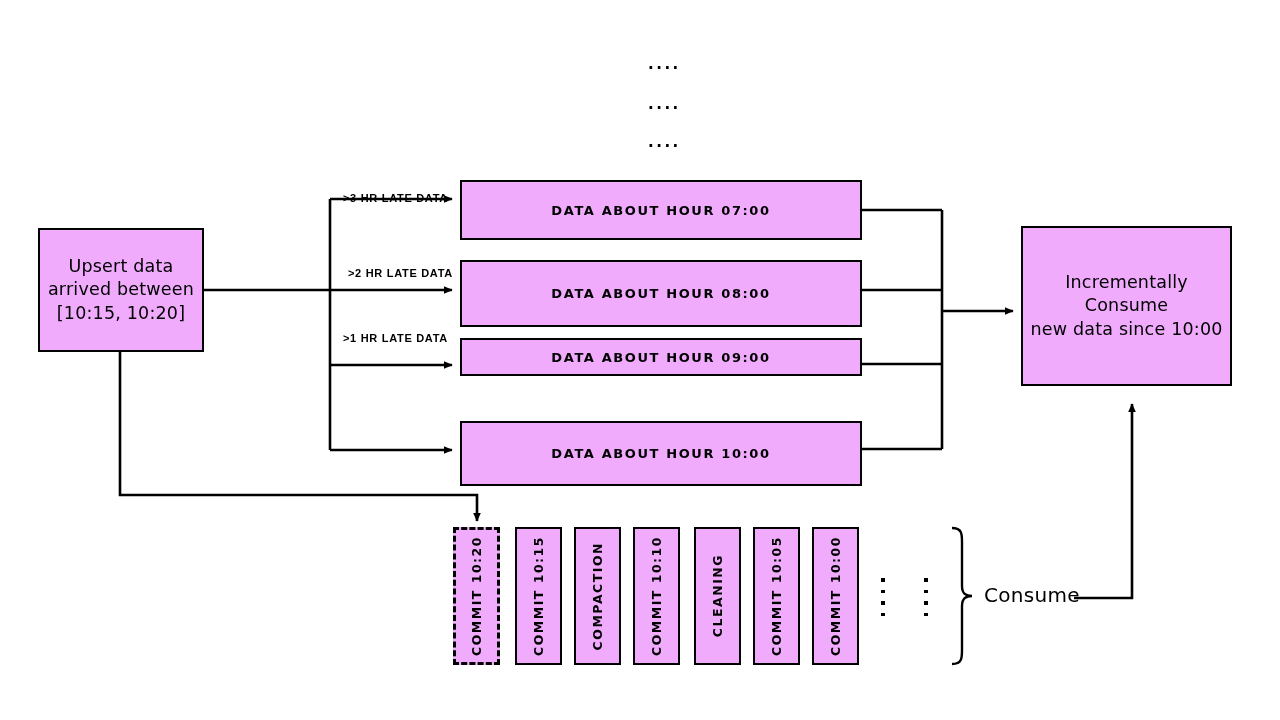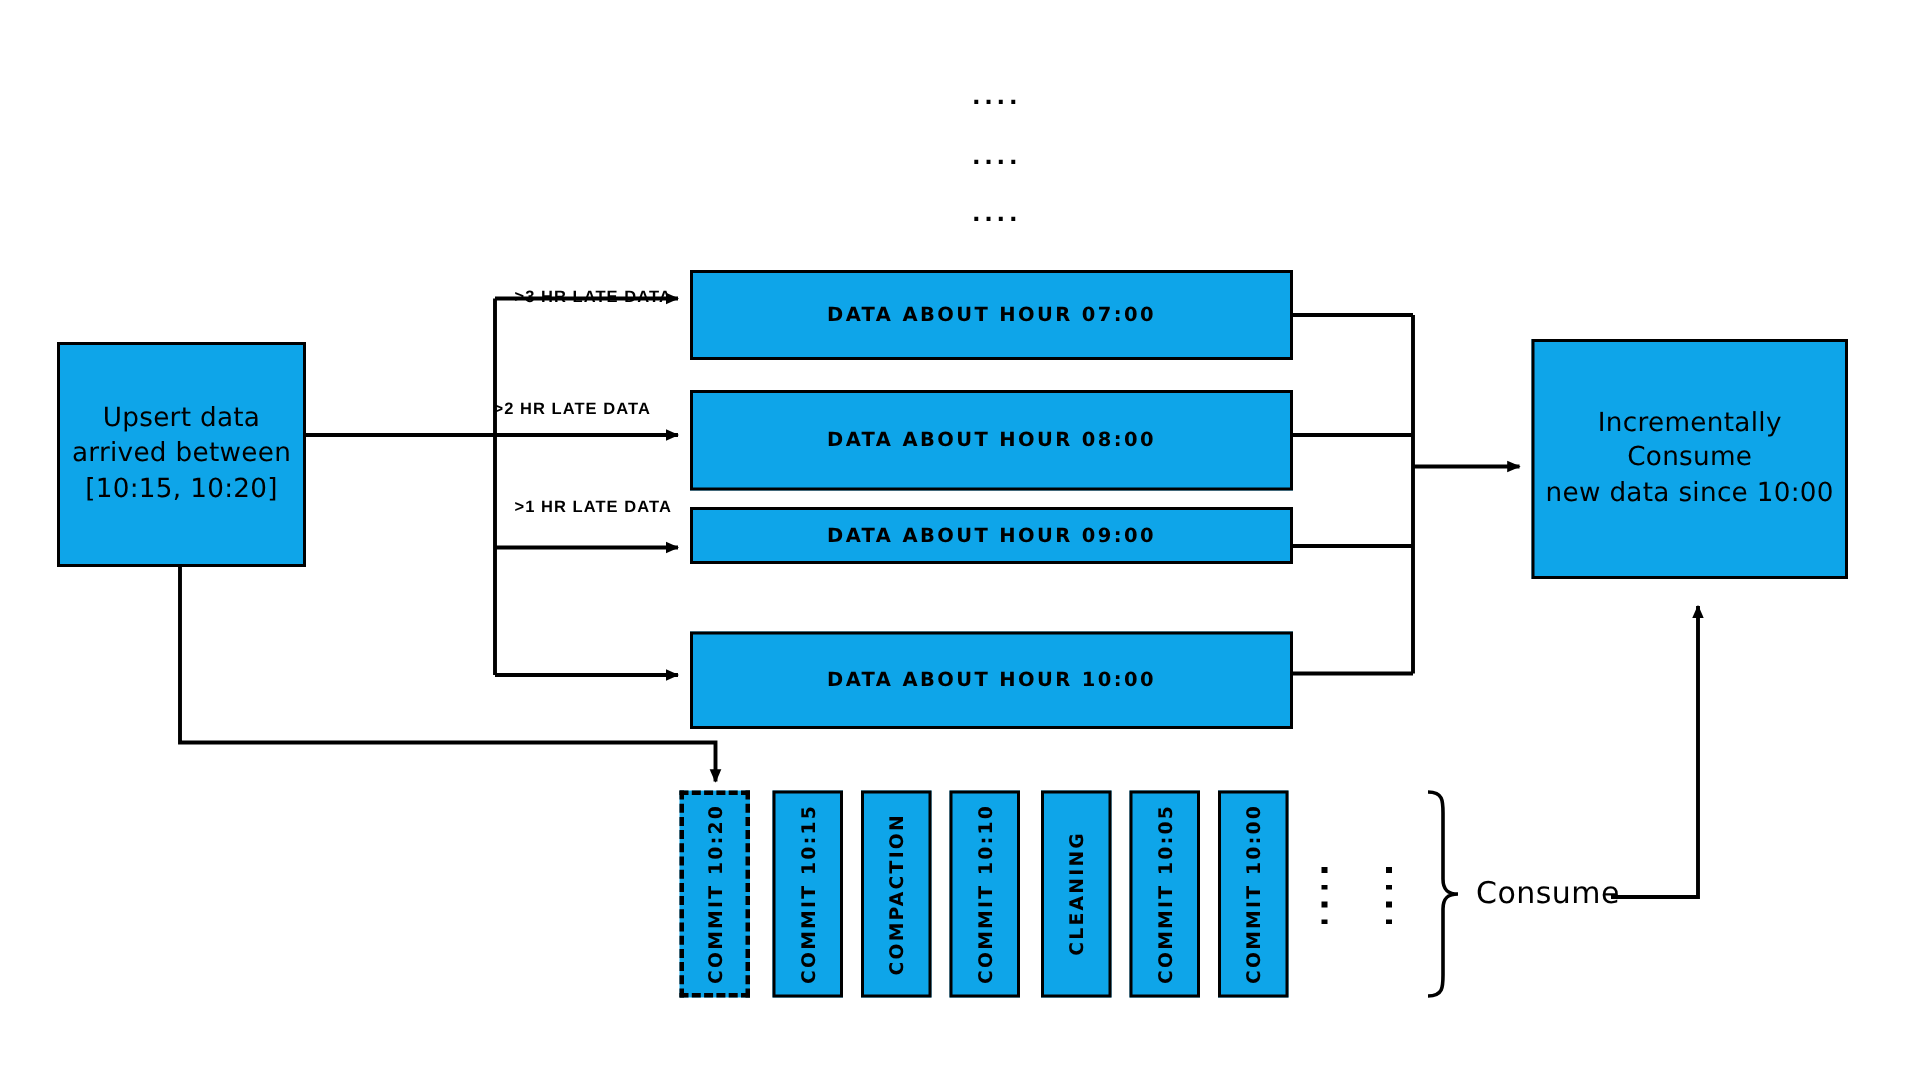--- a/index.html
+++ b/index.html
@@ -19,42 +19,42 @@
     position: absolute;
     left: 0; top: 0;
     width: 1280px; height: 720px;
     pointer-events: none;
   }
 
   
   .node {
     position: absolute;
     box-sizing: border-box;
-    background: #0ea5e9;
+    background: #f0abfc;
     border: 2.5px solid #000000;
     display: flex;
     align-items: center;
     justify-content: center;
     text-align: center;
     color: #000000;
   }
 
   
   .hand-text {
     font-family: "DejaVu Sans", sans-serif;
     font-weight: 400;
     font-size: 17.5px;
     line-height: 1.32;
     letter-spacing: 0.2px;
     white-space: pre-line;
   }
 
   #upsert-box {
     left: 38px; top: 228px;
-    width: 166px; height: 150px;
+    width: 166px; height: 124px;
   }
   #consume-box {
     left: 1021px; top: 226px;
     width: 211px; height: 160px; text-align: center;
   }
 
   
   .hour-box {
     left: 460px;
     width: 402px;
@@ -185,21 +185,21 @@
 arrived between
 [10:15, 10:20]</span>
   </div>
 
   <div class="node" id="consume-box">
     <span class="hand-text">Incrementally Consume
 new data since 10:00</span>
   </div>
 
   <div class="edge-label" style="left:343px; top:192px;">&gt;3 HR LATE DATA</div>
-  <div class="edge-label" style="left:329px; top:267px;">&gt;2 HR LATE DATA</div>
+  <div class="edge-label" style="left:348px; top:267px;">&gt;2 HR LATE DATA</div>
   <div class="edge-label" style="left:343px; top:332px;">&gt;1 HR LATE DATA</div>
 
   <div class="node hour-box" style="top:180px; height:60px;">
     <span class="hour-label">DATA ABOUT HOUR 07:00</span>
   </div>
   <div class="node hour-box" style="top:260px; height:67px;">
     <span class="hour-label">DATA ABOUT HOUR 08:00</span>
   </div>
   <div class="node hour-box" style="top:338px; height:38px;">
     <span class="hour-label">DATA ABOUT HOUR 09:00</span>

